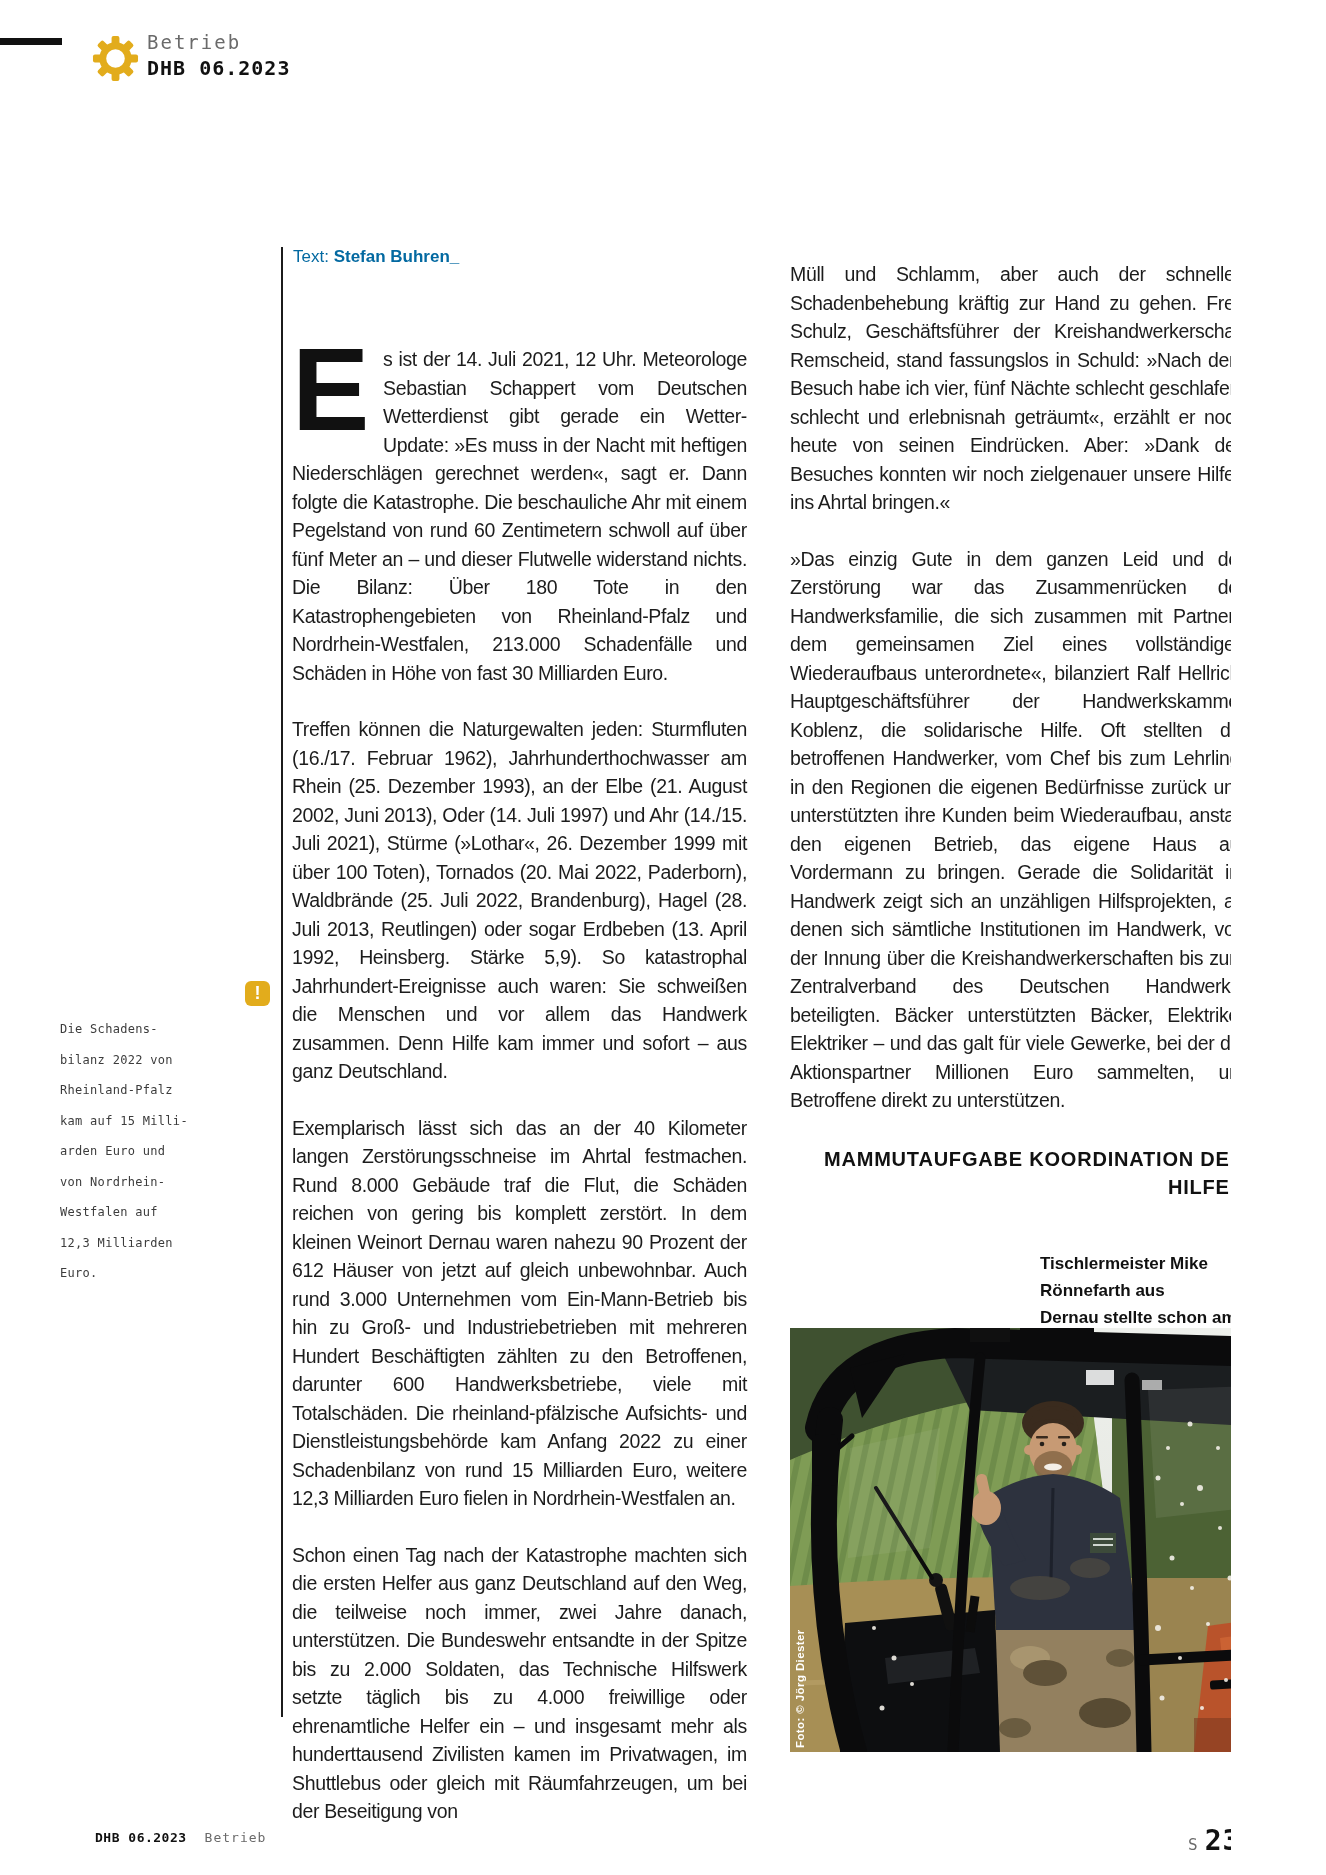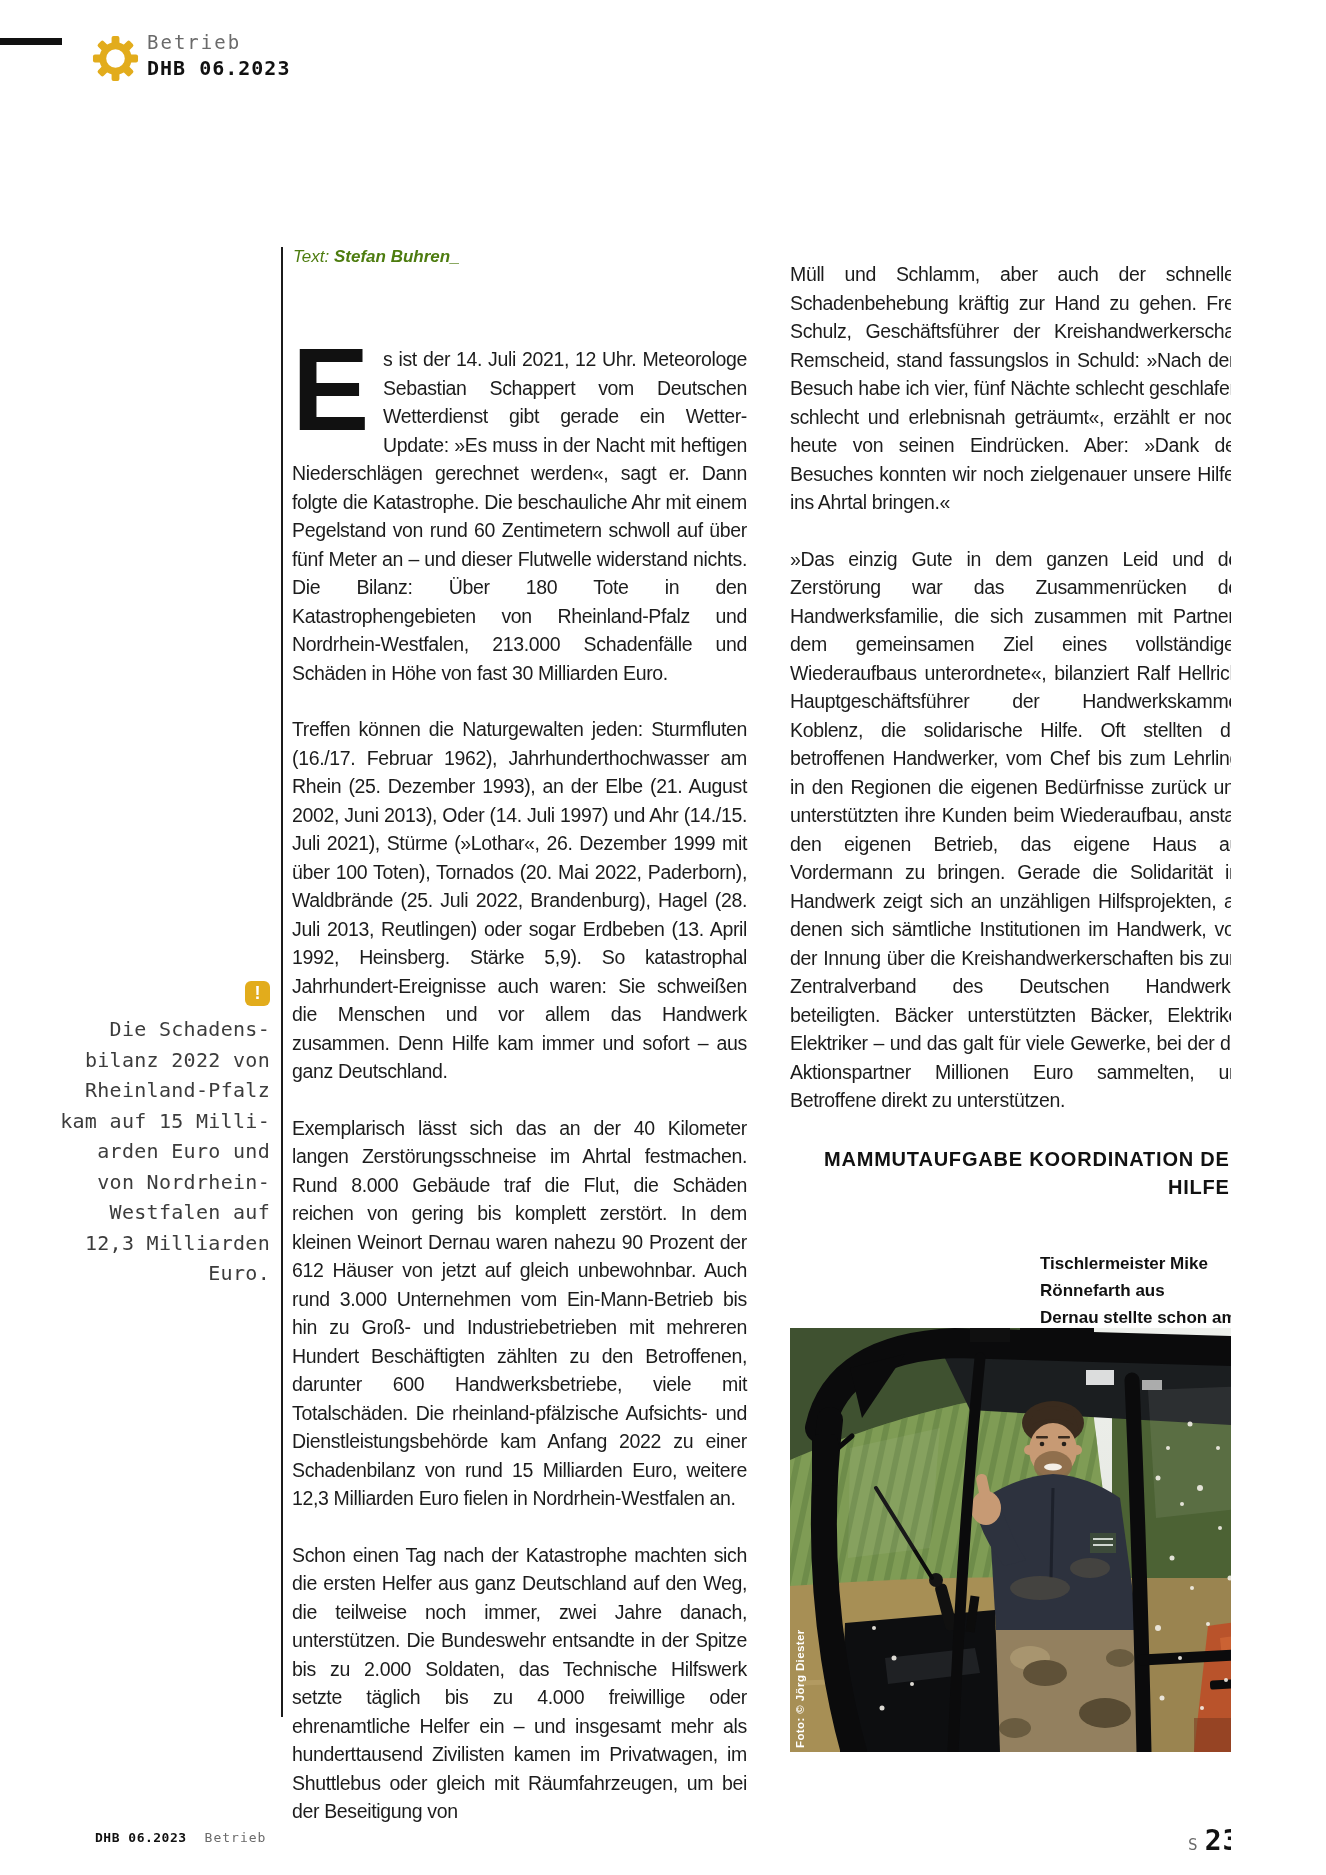--- a/index.html
+++ b/index.html
@@ -8,43 +8,43 @@
 
   
   .topbar{position:absolute;left:0;top:38px;width:62px;height:7px;background:#111;}
   .gear{position:absolute;left:92px;top:35px;}
   .hdr-section{position:absolute;left:147px;top:31px;font-family:"DejaVu Sans Mono",monospace;
                font-size:19px;letter-spacing:2px;color:#6a6a6a;}
   .hdr-issue{position:absolute;left:147px;top:56px;font-family:"DejaVu Sans Mono",monospace;
              font-size:20px;font-weight:bold;letter-spacing:1px;color:#111;}
 
   
-  .byline{position:absolute;left:293px;top:247px;font-size:17px;font-style:italic;color:#4d7c0f;}
+  .byline{position:absolute;left:293px;top:247px;font-size:17px;color:#0369a1;}
   .byline .b-label{font-weight:normal;}
   .byline .b-author{font-weight:bold;}
   .byline .b-cursor{font-weight:bold;}
   .vrule{position:absolute;left:281px;top:247px;width:2px;height:1470px;background:#1b1b1b;}
 
   
   .col{position:absolute;width:455px;text-align:justify;font-size:19.5px;line-height:28.5px;
        letter-spacing:-0.35px;color:#1c1c1c;hyphens:auto;}
   .col1{left:292px;top:330px;}
   .col2{left:790px;top:245px;}
   .col p{margin:15px 0 28px 0;}
   .dropcap{float:left;font-weight:bold;font-size:116px;line-height:84px;height:84px;
            margin:3px 14px 0 0;color:#111;}
   .subhead{font-weight:bold;font-size:20px;letter-spacing:0.8px;margin:30px 0 4px 0;
            text-align:right;color:#111;}
 
   
   .alert-icon{position:absolute;left:245px;top:981px;width:25px;height:25px;background:#e2ac1c;
               border-radius:6px;color:#fff;font-weight:bold;font-size:18px;line-height:25px;
               text-align:center;font-family:"Liberation Sans",sans-serif;}
-  .sidebar-note{position:absolute;left:60px;top:1014px;width:210px;text-align:right;
-                font-family:"DejaVu Sans Mono",monospace;font-size:20px;line-height:30.5px;
+  .sidebar-note{position:absolute;left:60px;top:1014px;width:210px;text-align:left;
+                font-family:"DejaVu Sans Mono",monospace;font-size:12px;line-height:30.5px;
                 letter-spacing:0.3px;color:#3c3c3c;white-space:pre-line;}
 
   
   .caption{position:absolute;left:1040px;top:1250px;width:260px;font-weight:bold;
            font-size:17px;line-height:27px;white-space:pre-line;color:#111;}
   .photo{position:absolute;left:790px;top:1328px;width:536px;height:424px;overflow:hidden;}
   .credit{position:absolute;left:794px;top:1748px;width:200px;transform-origin:0 0;
           transform:rotate(-90deg);color:#fff;font-size:11.5px;font-weight:bold;
           letter-spacing:0.4px;}
 

